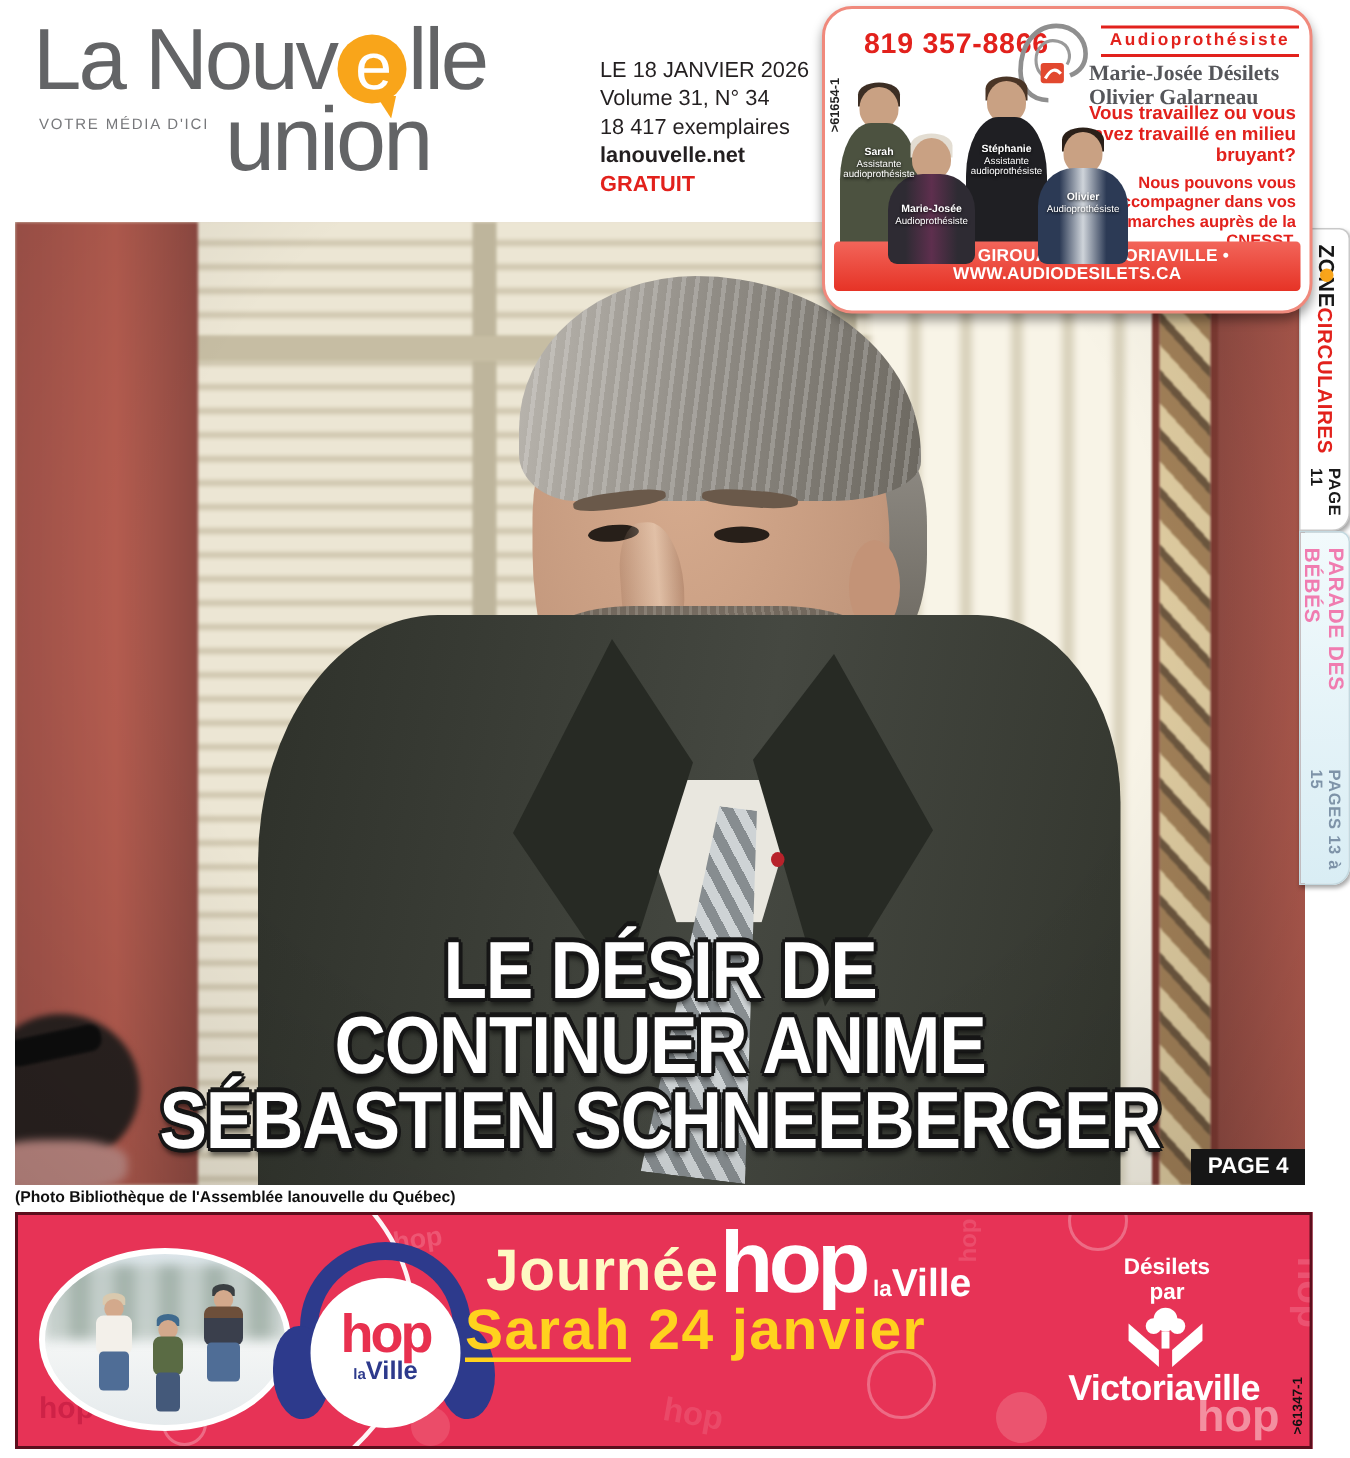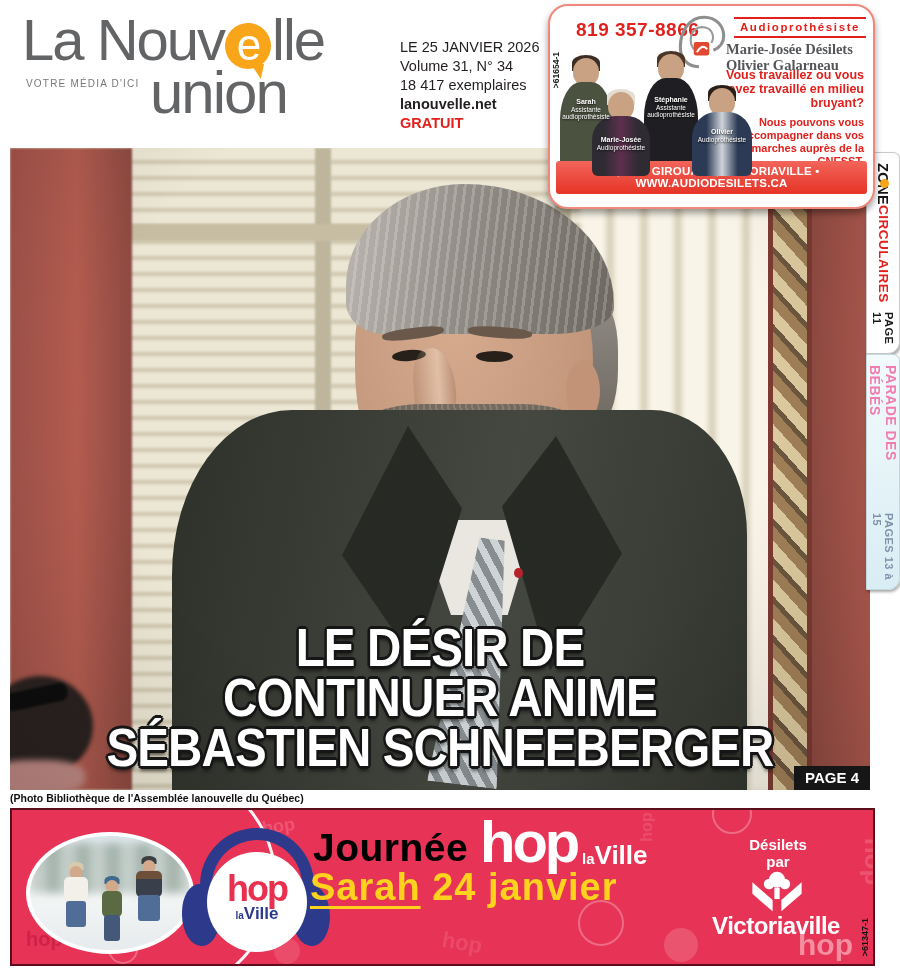--- a/index.html
+++ b/index.html
@@ -111,21 +111,21 @@
   .fig-torso { position:absolute; left:0; right:0; top:11px; height:26px; border-radius:5px; }
   .fig-legs { position:absolute; left:2px; right:2px; top:35px; height:26px; background:#4f6d96; border-radius:3px; }
   .hop-logo { position:absolute; left:168px; top:26px; width:152px; height:128px; }
   .hl-arc { position:absolute; left:20px; top:-8px; width:114px; height:78px; border:12px solid #2D3A8C; border-bottom:none; border-radius:120px 120px 0 0; }
   .hl-muff { position:absolute; top:48px; width:38px; height:62px; background:#2D3A8C; border-radius:46% 54% 48% 52%; }
   .hl-muff.left { left:2px; } .hl-muff.right { right:2px; }
   .hl-circle { position:absolute; left:27px; top:16px; width:100px; height:100px; background:#fff; border-radius:50%; text-align:center; }
   .hl-hop { color:#E8304F; font-size:36px; font-weight:bold; letter-spacing:-2px; margin-top:16px; }
   .hl-laville { color:#2D3A8C; font-weight:bold; font-size:17px; margin-top:-6px; }
   .hl-laville .la { font-size:10px; }
-  .journee { position:absolute; left:301px; top:16px; color:#000000; font-size:39px; font-weight:bold; letter-spacing:.5px; }
+  .journee { position:absolute; left:312px; top:16px; color:#fef9c3; font-size:39px; font-weight:bold; letter-spacing:.5px; }
   .center-hop { position:absolute; left:468px; top:-2px; color:#fff; font-size:58px; font-weight:bold; letter-spacing:-3px; }
   .center-laville { position:absolute; left:570px; top:30px; color:#fff; font-weight:bold; font-size:26px; }
   .center-laville .la { font-size:15px; }
   .samedi-line { position:absolute; left:298px; top:56px; color:#FFD21E; font-size:38px; font-weight:bold; letter-spacing:1px; }
   .samedi-line .underline { text-decoration:underline; text-underline-offset:6px; text-decoration-thickness:3px; }
   .hop-url { position:absolute; left:300px; top:106px; color:#fff; font-size:25px; font-weight:bold; letter-spacing:.5px; }
   .powered { position:absolute; left:706px; top:26px; width:120px; text-align:center; color:#fff; font-weight:bold; font-size:15px; line-height:17px; }
   .vic-logo { position:absolute; left:731px; top:60px; width:68px; height:44px; }
   .city { position:absolute; left:688px; top:102px; width:152px; text-align:center; color:#fff; font-weight:bold; font-size:24px; letter-spacing:-.5px; }
   .banner-code { position:absolute; right:3px; bottom:8px; writing-mode:vertical-rl; transform:rotate(180deg); font-size:9px; color:#111; font-weight:bold; }
@@ -133,21 +133,21 @@
 </head>
 <body>
 
 <div class="masthead">
   <div class="logo">
     <div class="logo-line1"><span>La Nouv</span><span class="logo-bubble"><span>e</span></span><span>lle</span></div>
     <div class="logo-tagline">VOTRE MÉDIA D'ICI</div>
     <div class="logo-union">union</div>
   </div>
   <div class="issue">
-    <div>LE 25 JANVIER 2026</div>
+    <div>LE 18 JANVIER 2026</div>
     <div>Volume 31, N° 34</div>
     <div>18 417 exemplaires</div>
     <div class="bold">lanouvelle.net</div>
     <div class="gratuit">GRATUIT</div>
   </div>
 </div>
 
 <div class="audio-ad">
   <div class="ad-code">&gt;61654-1</div>
   <div class="ad-phone">819 357-8866</div>

